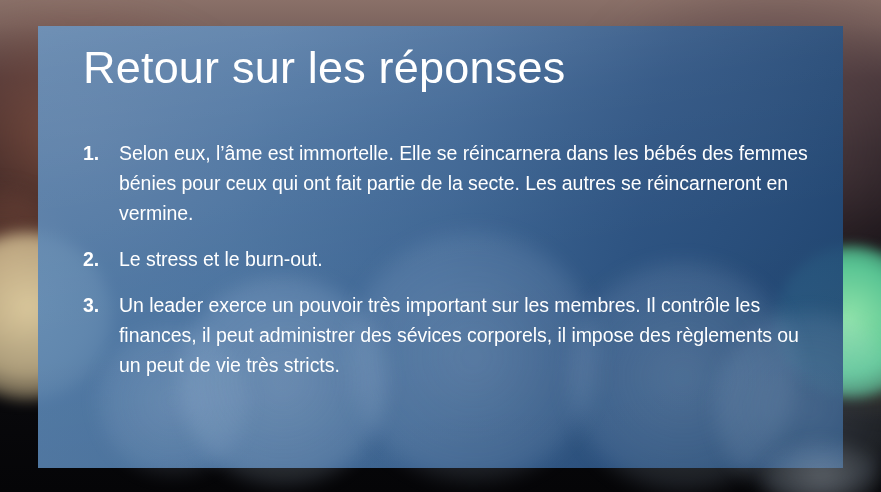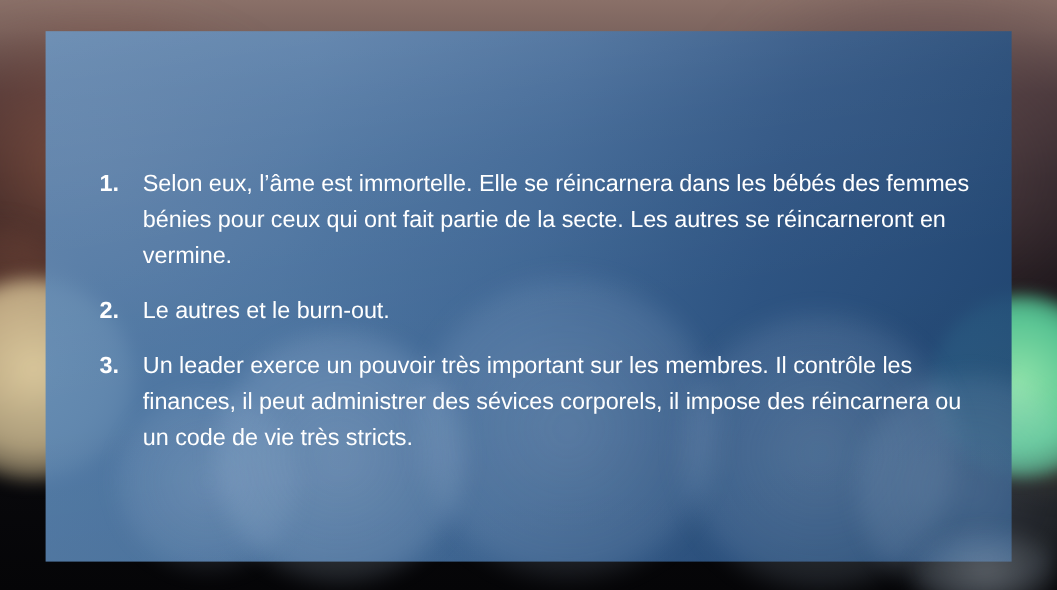--- a/index.html
+++ b/index.html
@@ -235,33 +235,34 @@
 
     <div class="bokeh bokeh-soft-e"></div>
     <div class="bokeh bokeh-soft-a"></div>
     <div class="bokeh bokeh-soft-b"></div>
     <div class="bokeh bokeh-soft-c"></div>
     <div class="bokeh bokeh-soft-d"></div>
     <div class="bokeh bokeh-pale-top"></div>
 
     <div class="panel-sheen"></div>
 
+    <div class="title">Retour sur les réponses</div>
 
     <div class="list">
 
       <div class="item">
         <div class="num">1.</div>
         <div class="body">Selon eux, l’âme est immortelle. Elle se réincarnera dans les bébés des femmes bénies pour ceux qui ont fait partie de la secte. Les autres se réincarneront en vermine.</div>
       </div>
 
       <div class="item">
         <div class="num">2.</div>
-        <div class="body">Le autres et le burn-out.</div>
+        <div class="body">Le stress et le burn-out.</div>
       </div>
 
       <div class="item">
         <div class="num">3.</div>
-        <div class="body">Un leader exerce un pouvoir très important sur les membres. Il contrôle les finances, il peut administrer des sévices corporels, il impose des réincarnera ou un code de vie très stricts.</div>
+        <div class="body">Un leader exerce un pouvoir très important sur les membres. Il contrôle les finances, il peut administrer des sévices corporels, il impose des règlements ou un peut de vie très stricts.</div>
       </div>
 
     </div>
   </div>
 </div>
 
 </body></html>

